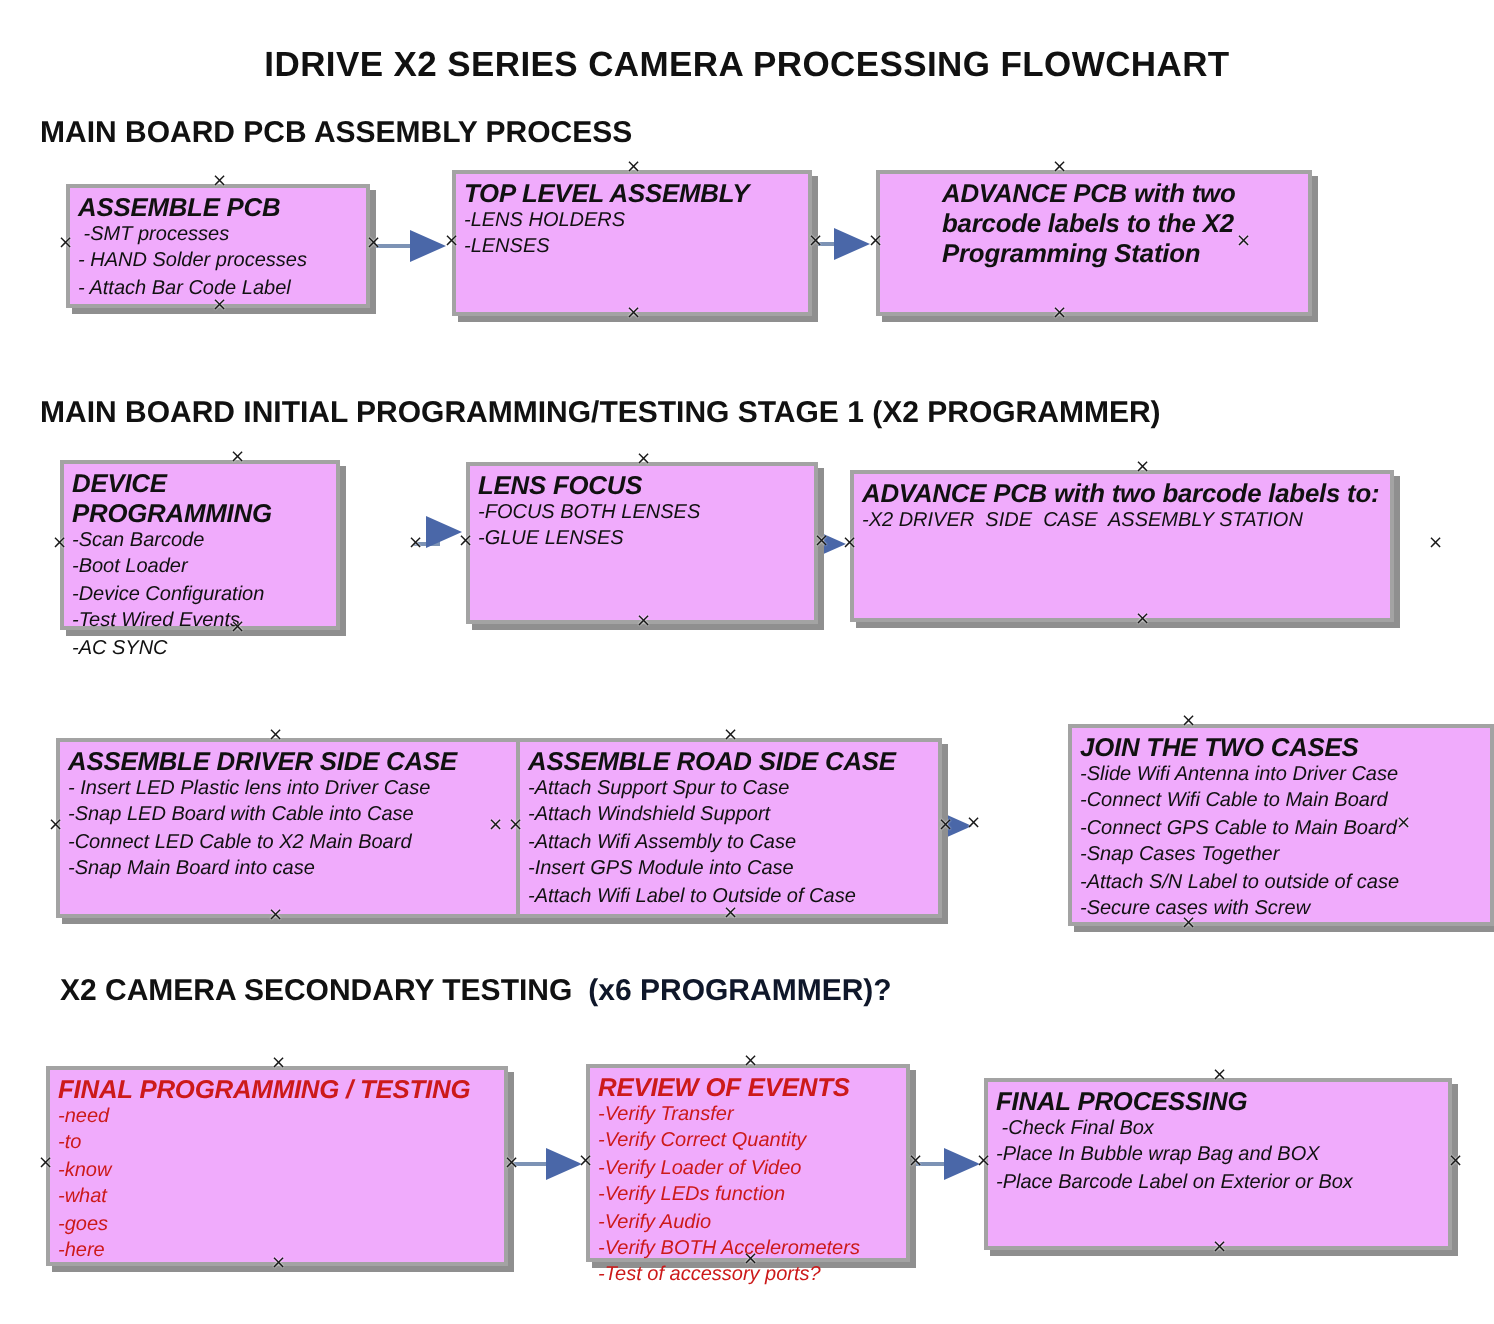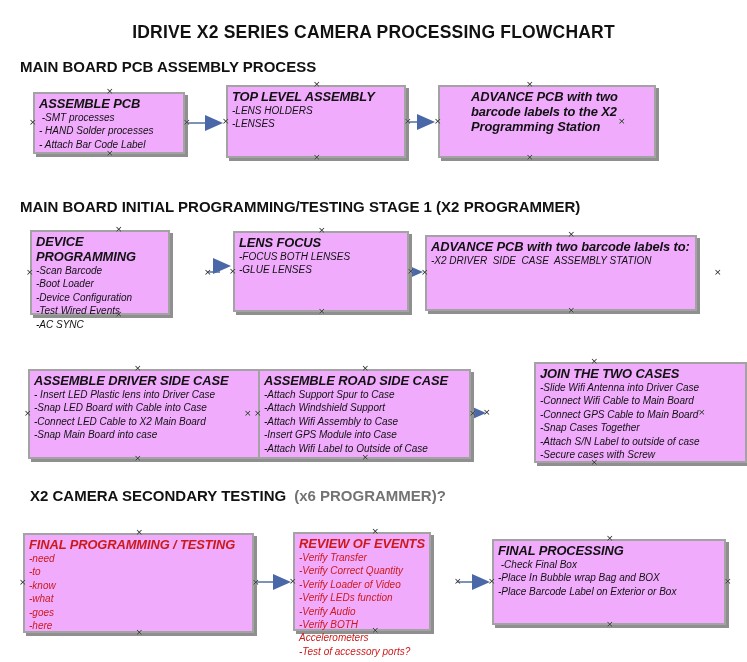--- a/index.html
+++ b/index.html
@@ -7,21 +7,21 @@
     position:relative;width:747px;height:662px;background:#ffffff;
     font-family:"Liberation Sans",sans-serif;color:#111;overflow:hidden;
   }
   .page-title{
     position:absolute;top:22px;left:0;width:747px;text-align:center;
     font-size:17.5px;font-weight:bold;letter-spacing:.2px;color:#111;
   }
   .sec-heading{
     position:absolute;font-size:15px;font-weight:bold;color:#111;white-space:pre;
   }
-  .sec-heading .red-part{color:#737373;margin-left:8px;margin-top:24px;}
+  .sec-heading .red-part{color:#0f172a;margin-left:8px;margin-top:24px;}
   .box{
     position:absolute;box-sizing:border-box;background:#f0abfc;
     border:2px solid #a3a3a3;box-shadow:3px 3px 0 #8f8f8f;
     padding:2px 4px;overflow:visible;z-index:2;font-style:italic;
   }
   .box-title{font-weight:bold;font-size:12.9px;line-height:15px;white-space:pre-wrap;letter-spacing:-0.1px;}
   .box-item{font-size:10px;line-height:13.4px;white-space:pre-wrap;}
   .box.red .box-title,.box.red .box-item{color:#cc1a1a;}
   .handle{
     position:absolute;z-index:6;font-family:"DejaVu Sans",sans-serif;
@@ -102,21 +102,21 @@
 
   <div class="box red" style="left:23px;top:533px;width:231px;height:100px;">
       <div class="box-title">FINAL PROGRAMMING / TESTING</div>
       <div class="box-item">-need</div>
       <div class="box-item">-to</div>
       <div class="box-item">-know</div>
       <div class="box-item">-what</div>
       <div class="box-item">-goes</div>
       <div class="box-item">-here</div>
     </div>
-  <div class="box red" style="left:293px;top:532px;width:138px;height:99px;">
+  <div class="box red" style="left:293px;top:532px;width:162px;height:99px;">
       <div class="box-title">REVIEW OF EVENTS</div>
       <div class="box-item">-Verify Transfer</div>
       <div class="box-item">-Verify Correct Quantity</div>
       <div class="box-item">-Verify Loader of Video</div>
       <div class="box-item">-Verify LEDs function</div>
       <div class="box-item">-Verify Audio</div>
       <div class="box-item">-Verify BOTH Accelerometers</div>
       <div class="box-item">-Test of accessory ports?</div>
     </div>
   <div class="box" style="left:492px;top:539px;width:234px;height:86px;">

